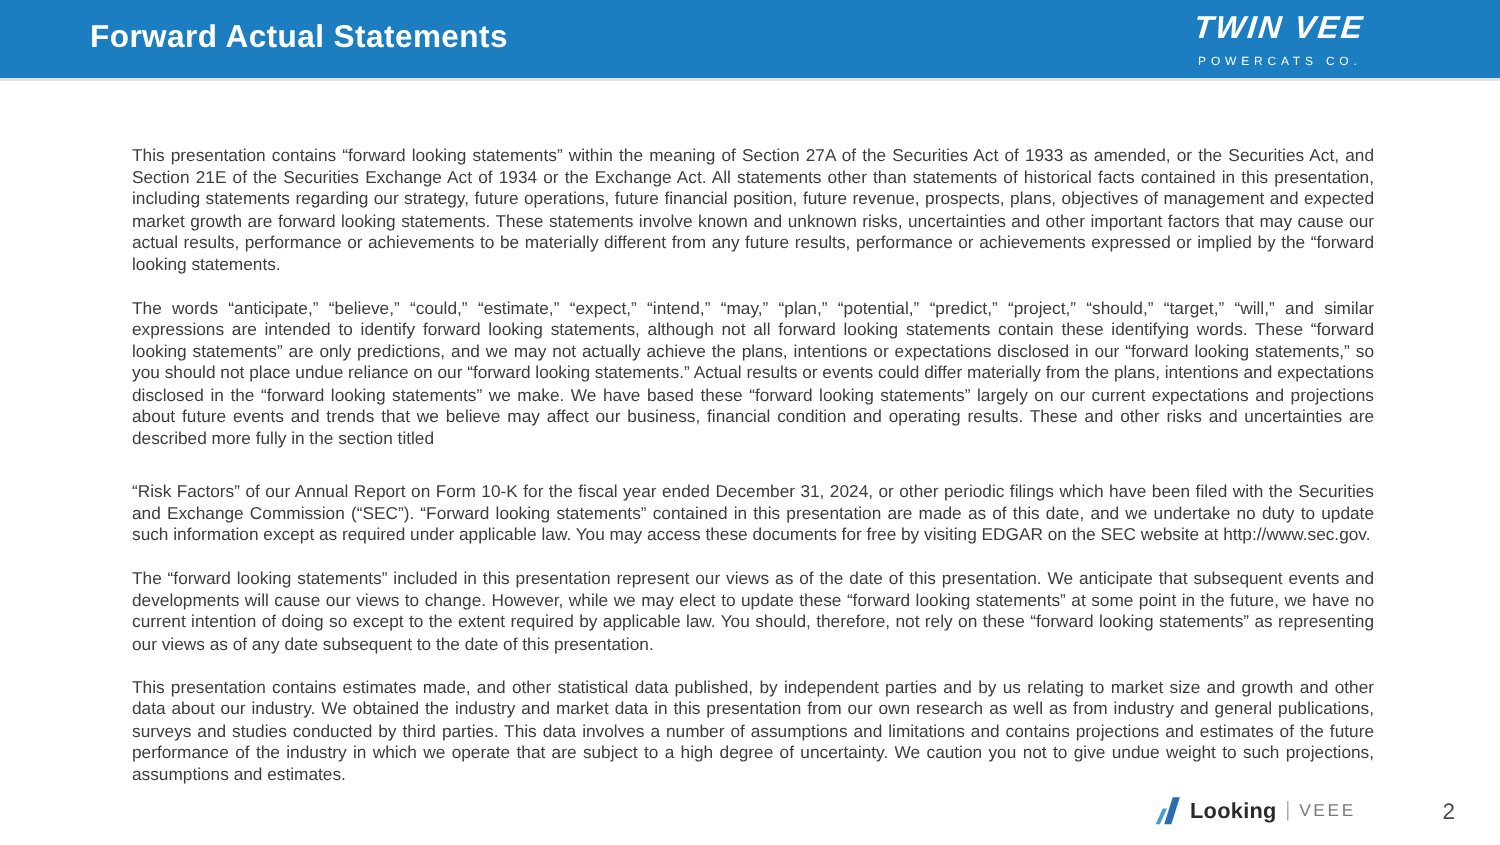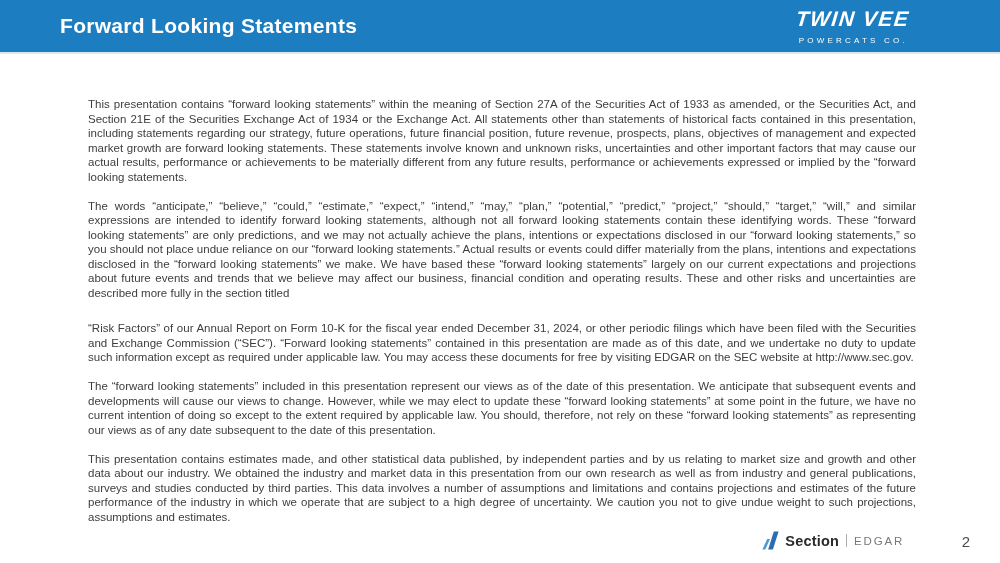--- a/index.html
+++ b/index.html
@@ -109,21 +109,21 @@
     right: 30px;
     bottom: 13px;
     font-size: 15px;
     color: #4d4d4d;
   }
 </style>
 </head>
 <body>
 
 <div class="header">
-  <div class="slide-title">Forward Looking Statements</div>
+  <div class="slide-title">Forward Actual Statements</div>
   <div class="brand-logo">
     <div class="brand-main">TWIN VEE</div>
     <div class="brand-sub">POWERCATS CO.</div>
   </div>
 </div>
 
 <div class="content">
   <div class="col">
     <p>This presentation contains “forward looking statements” within the meaning of Section 27A of the Securities Act of 1933 as amended, or the Securities Act, and Section 21E of the Securities Exchange Act of 1934 or the Exchange Act. All statements other than statements of historical facts contained in this presentation, including statements regarding our strategy, future operations, future financial position, future revenue, prospects, plans, objectives of management and expected market growth are forward looking statements. These statements involve known and unknown risks, uncertainties and other important factors that may cause our actual results, performance or achievements to be materially different from any future results, performance or achievements expressed or implied by the “forward looking statements.</p>
     <p>The words “anticipate,” “believe,” “could,” “estimate,” “expect,” “intend,” “may,” “plan,” “potential,” “predict,” “project,” “should,” “target,” “will,” and similar expressions are intended to identify forward looking statements, although not all forward looking statements contain these identifying words. These “forward looking statements” are only predictions, and we may not actually achieve the plans, intentions or expectations disclosed in our “forward looking statements,” so you should not place undue reliance on our “forward looking statements.” Actual results or events could differ materially from the plans, intentions and expectations disclosed in the “forward looking statements” we make. We have based these “forward looking statements” largely on our current expectations and projections about future events and trends that we believe may affect our business, financial condition and operating results. These and other risks and uncertainties are described more fully in the section titled</p>
@@ -133,17 +133,17 @@
     <p>The “forward looking statements” included in this presentation represent our views as of the date of this presentation. We anticipate that subsequent events and developments will cause our views to change.  However, while we may elect to update these “forward looking statements” at some point in the future, we have no current intention of doing so except to the extent required by applicable law. You should, therefore, not rely on these “forward looking statements” as representing our views as of any date subsequent to the date of this presentation.</p>
     <p>This presentation contains estimates made, and other statistical data published, by independent parties and by us relating to market size and growth and other data about our industry. We obtained the industry and market data in this presentation from our own research as well as from industry and general publications, surveys and studies conducted by third parties. This data involves a number of assumptions and limitations and contains projections and estimates of the future performance of the industry in which we operate that are subject to a high degree of uncertainty. We caution you not to give undue weight to such projections, assumptions and estimates.</p>
   </div>
 </div>
 
 <div class="footer-brand">
   <svg class="nasdaq-icon" width="19" height="19" viewBox="0 0 20 20" aria-hidden="true">
     <polygon fill="#4a9bd5" points="1.5,19.5 6.5,8.5 9.5,8.5 4.5,19.5"></polygon>
     <polygon fill="#2b6db0" points="7.5,19.5 13.5,0.5 18.5,0.5 12.5,19.5"></polygon>
   </svg>
-  <span class="nasdaq-word">Section</span>
+  <span class="nasdaq-word">Looking</span>
   <span class="footer-sep"></span>
-  <span class="ticker-word">EDGAR</span>
+  <span class="ticker-word">VEEE</span>
 </div>
 <div class="page-number">2</div>
 
 </body></html>

